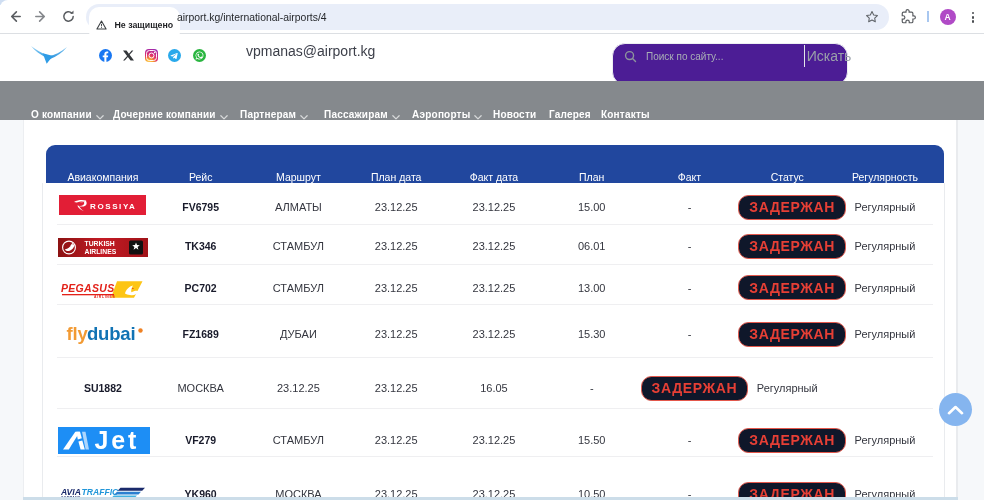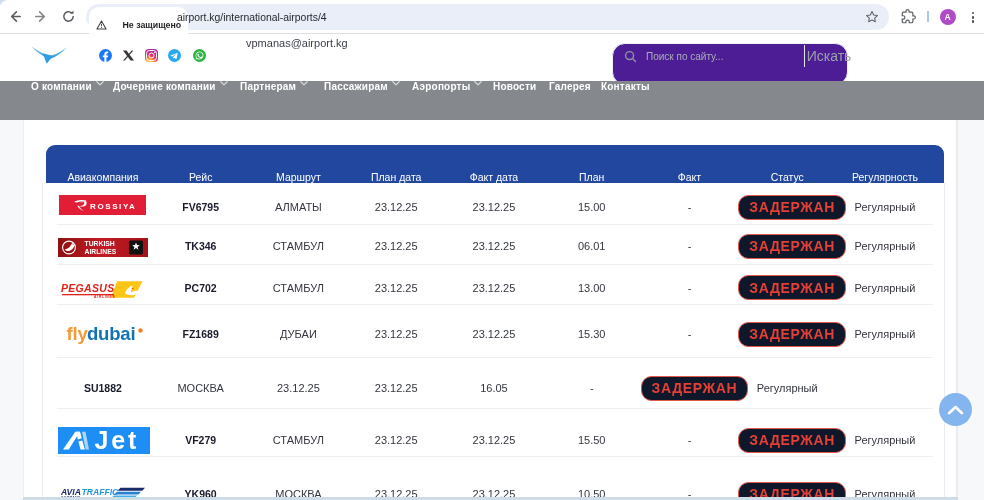--- a/index.html
+++ b/index.html
@@ -4,33 +4,33 @@
 <style>
 *{margin:0;padding:0;box-sizing:border-box}
 html,body{width:984px;height:500px;overflow:hidden}
 body{position:relative;font-family:"Liberation Sans",sans-serif;background:#f6f8fa}
 .abs{position:absolute}
 
 #chrome{position:absolute;top:0;left:0;width:984px;height:34px;background:#fff;border-bottom:1px solid #dcdfe3}
 #corner{position:absolute;top:0;left:0;width:8px;height:5px;background:#cfdef2}
 #cornerw{position:absolute;top:0;left:0;width:14px;height:8px;background:#fff;border-top-left-radius:8px}
 #omni{position:absolute;left:86px;top:4px;width:803px;height:26px;background:#e9eef9;border-radius:13px}
-#chip{position:absolute;left:3px;top:3px;height:35px;background:#fff;border-radius:10px;display:flex;align-items:center;gap:16px;padding:0 6.5px;font-size:8.8px;font-weight:bold;color:#1f2023;white-space:nowrap}
+#chip{position:absolute;left:3px;top:3px;height:35px;background:#fff;border-radius:10px;display:flex;align-items:center;gap:8px;padding:0 6.5px;font-size:8.8px;font-weight:bold;color:#1f2023;white-space:nowrap}
 #url{position:absolute;left:91px;top:0;height:26px;display:flex;align-items:center;font-size:10.4px;color:#26282c}
 
 #shead{position:absolute;top:34px;left:0;width:984px;height:47px;background:#fff}
-#email{position:absolute;left:246px;top:3px;font-size:11px;color:#3c3f49}
+#email{position:absolute;left:246px;top:9px;font-size:14px;color:#3c3f49}
 #search{position:absolute;left:612px;top:9px;width:236px;height:42px;background:#4c1d95;border:1px solid #edeff2;border-radius:13px}
 #search .ph{position:absolute;left:33px;top:0;height:24px;display:flex;align-items:center;font-size:10px;color:#a9afb6}
 #search .dv{position:absolute;left:191px;top:1px;width:1px;height:22px;background:#e4e7ea}
 #search .isk{position:absolute;left:196px;top:0;width:40px;height:24px;display:flex;align-items:center;justify-content:center;font-size:14px;color:#9aa1a9}
 #lang{position:absolute;left:866px;top:7px;width:90px;height:29px;background:#fbfcfd;border:1px solid #e4e7eb;border-radius:14.5px;display:flex;align-items:center;justify-content:center;gap:9px;font-size:9.8px;font-weight:bold;color:#23262e}
 
 #nav{position:absolute;top:81px;left:0;width:984px;height:39px;background:#85898d;color:#fff}
-#nav .it{position:absolute;top:0;height:39px;display:flex;align-items:flex-start;font-size:10px;font-weight:bold;letter-spacing:0.2px}
+#nav .it{position:absolute;top:0;height:39px;display:flex;align-items:flex-end;font-size:10px;font-weight:bold;letter-spacing:0.2px}
 #nav svg{margin-left:4px}
 
 #card{position:absolute;top:120px;left:23px;width:935px;height:380px;background:#fff;border-left:1px solid #eceef1;border-right:2px solid #e9ebee}
 #foot{position:absolute;top:497px;left:23px;width:935px;height:3px;background:#ccdde9;z-index:5}
 #tline{position:absolute;top:183px;left:944px;width:1px;height:314px;background:#e9ebee;z-index:4}
 
 #tbl{position:absolute;top:145px;left:46px;width:898px}
 .thead{height:38px;background:#21479e;border-radius:9px 9px 0 0;display:flex;align-items:flex-end;padding:0 10px 0 8px;color:#fff;font-size:10.5px}
 .row{display:flex;align-items:center;padding:12px 10px 0 8px;position:relative;font-size:11px;color:#34363f}
 .sep{position:absolute;left:11px;right:11px;bottom:0;height:1px;background:#efeff1}

